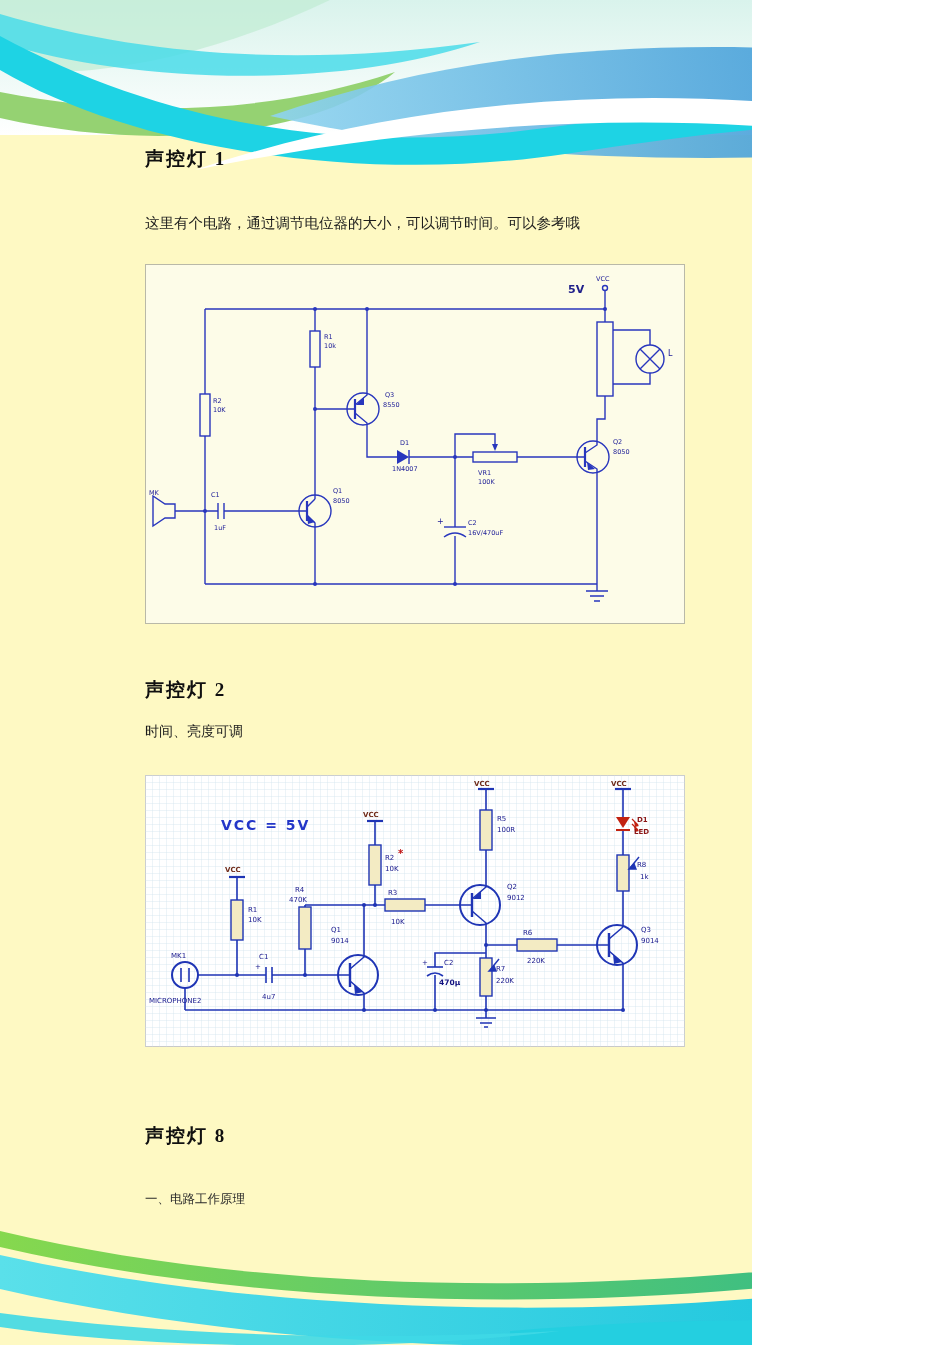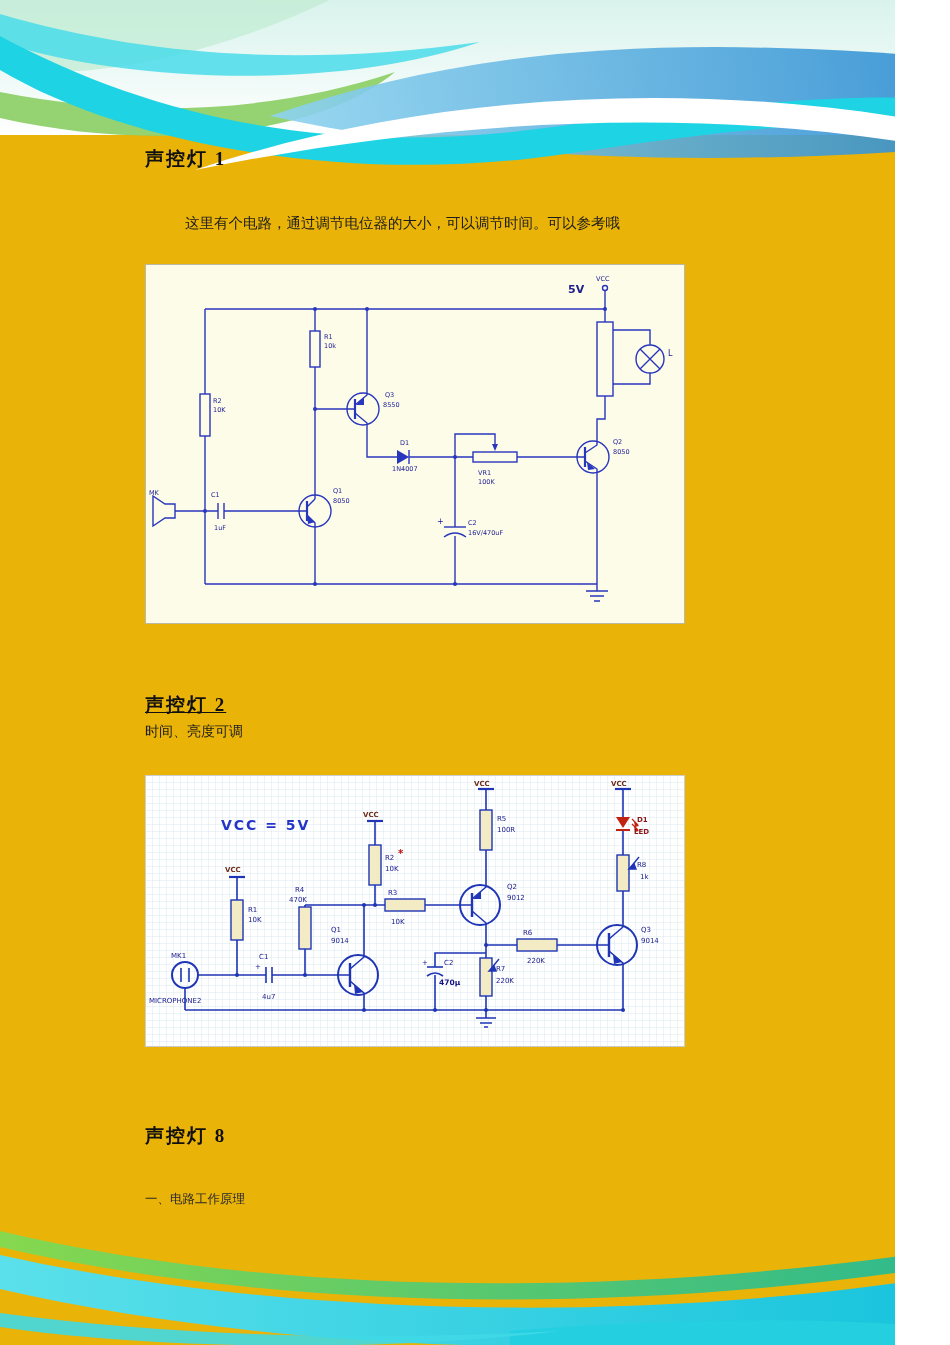--- a/index.html
+++ b/index.html
@@ -1,25 +1,25 @@
 <!DOCTYPE html>
 <html><head>
 <meta charset="utf-8">
 <style>
   * { margin:0; padding:0; box-sizing:border-box; }
   body { background:#fff; }
-  .page { position:relative; width:895px; height:1345px; background:#eab308; overflow:hidden;
+  .page { position:relative; width:752px; height:1345px; background:#fef9c3; overflow:hidden;
           font-family:"Liberation Serif", serif; }
   .banner { position:absolute; left:0; display:block; }
   .top-banner { top:0; }
   .bottom-banner { bottom:0; }
   .doc-heading { position:absolute; left:145px; font-size:19px; font-weight:600; color:#101010; letter-spacing:2px; }
-  .h1 { top:146px; } .h2 { top:692px;text-decoration:underline; } .h3 { top:1123px; }
+  .h1 { top:146px; } .h2 { top:677px; } .h3 { top:1123px; }
   .doc-para { position:absolute; left:145px; color:#1c1c1c; }
-  .p1 { top:214px; font-size:14.5px;margin-left:40px; }
+  .p1 { top:214px; font-size:14.5px; }
   .p2 { top:723px; font-size:14px; }
   .p3 { top:1191px; font-size:12.5px; color:#2a2a2a;text-align:right; }
   .circuit { position:absolute; left:145px; display:block; }
   .circuit1 { top:264px; }
   .circuit2 { top:775px; }
   svg text { font-family:"DejaVu Sans", sans-serif; }
   .c1-label { fill:#1a1a96; font-size:6.5px; }
   .c1-big { fill:#20208a; font-size:11px; font-weight:bold; }
   .c1-mid { fill:#1a1a96; font-size:8px; }
   .c2-label { fill:#16168c; font-size:7px; }

